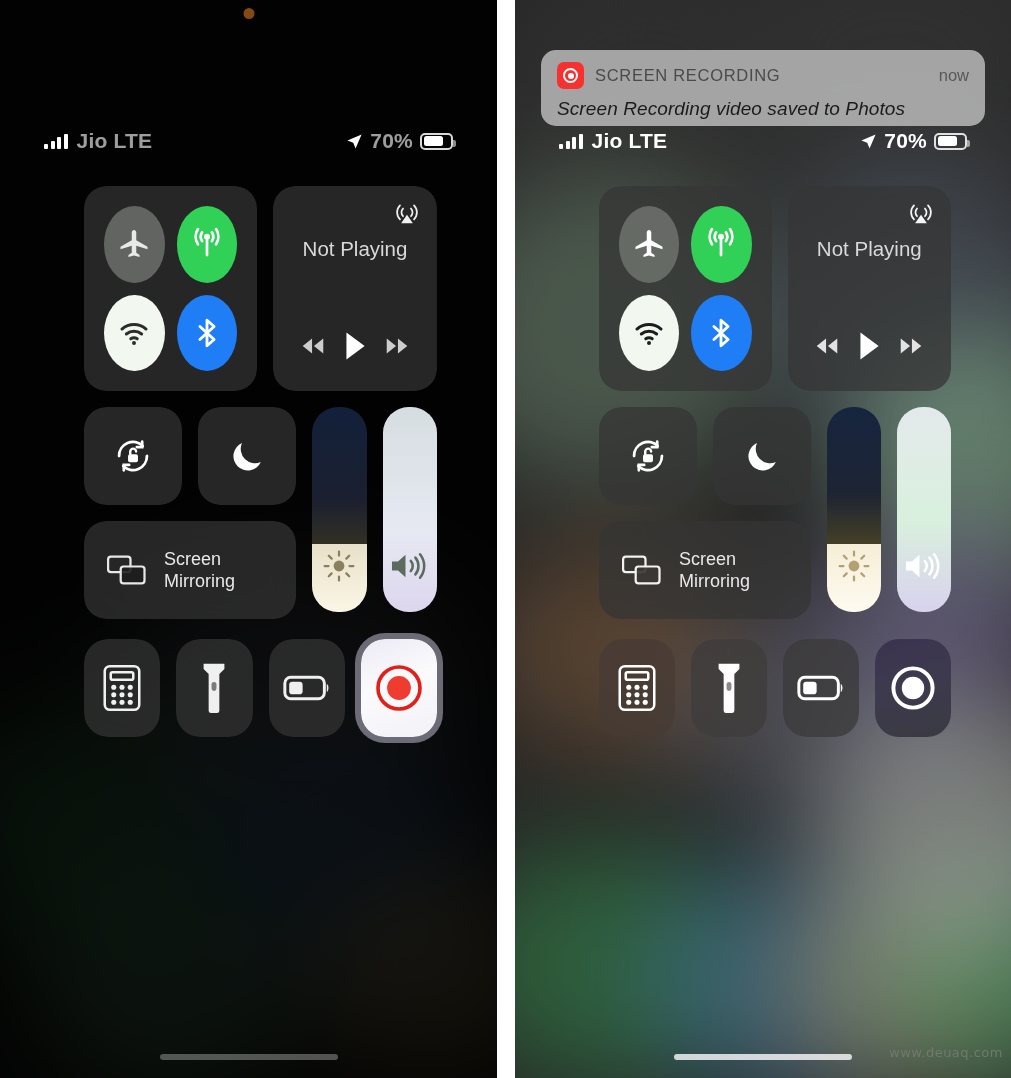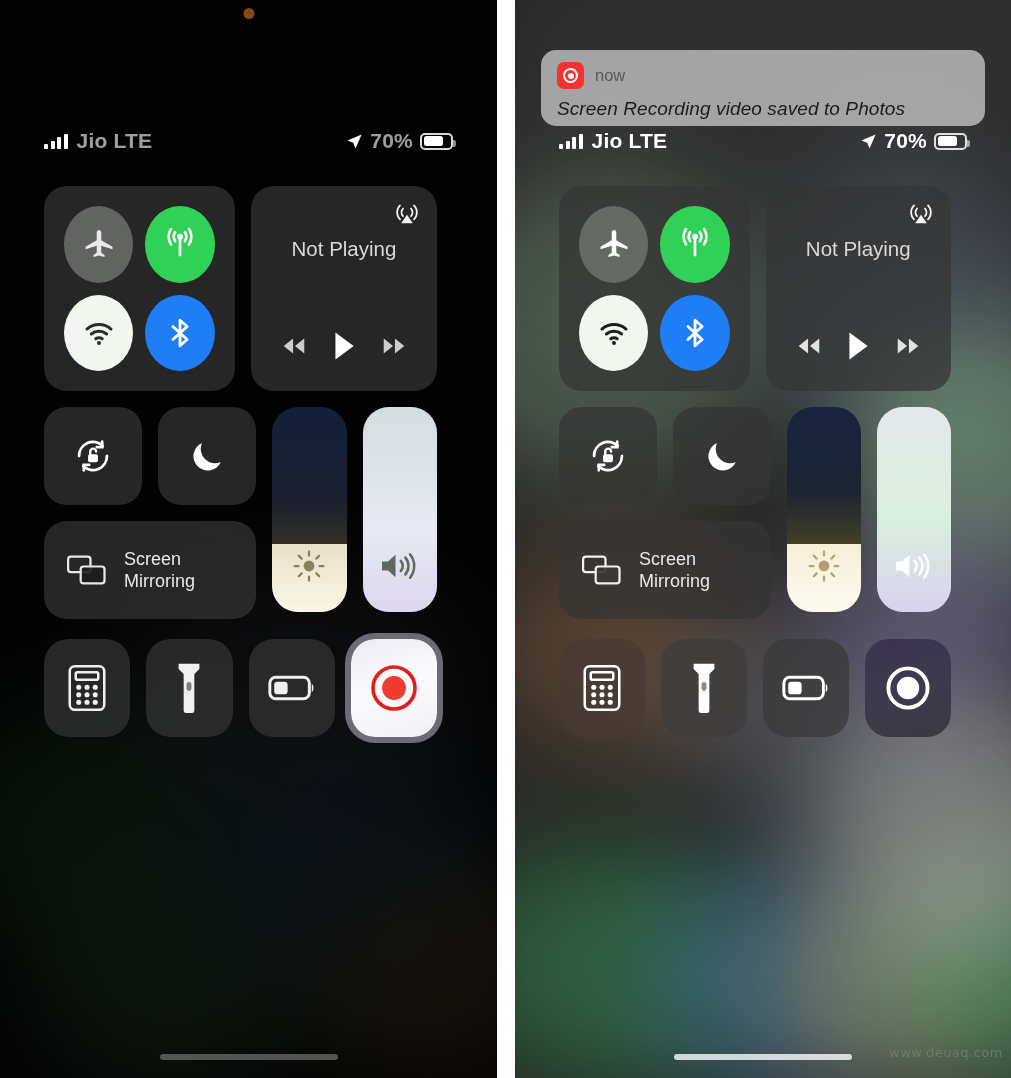--- a/index.html
+++ b/index.html
@@ -50,21 +50,21 @@
   .banner-icon .ring{ width:15px; height:15px; border-radius:50%;
                       border:2.5px solid #fff; display:flex; align-items:center;
                       justify-content:center; }
   .banner-icon .ring b{ width:6px; height:6px; border-radius:50%; background:#fff; display:block; }
   .banner-title{ flex:1; font-size:16.5px; font-weight:400; color:#4a4a4a;
                  letter-spacing:.7px; }
   .banner-time{ font-size:16.5px; color:#585858; }
   .banner-body{ margin-top:9px; font-size:19px; color:#1c1c1c; letter-spacing:.1px;font-style:italic; }
 
   
-  .cc{ position:absolute; left:0; right:16px; }
+  .cc{ position:absolute; left:0; right:16px;padding-left:40px; }
   .cc-row{ display:flex; gap:16px; padding:0 44px; }
   .tile{ border-radius:22px; position:relative; overflow:hidden; }
   .tile-bg{ position:absolute; inset:0; background:rgba(52,52,52,.72);
             backdrop-filter:blur(22px); }
   .tile-in{ position:relative; width:100%; height:100%; }
 
   
   .connectivity{ width:212px; height:205px; padding:20px; }
   .conn-grid{ display:grid; grid-template-columns:1fr 1fr; grid-template-rows:1fr 1fr;
               gap:12px; width:100%; height:100%; }
@@ -357,20 +357,21 @@
     </div>
     <div class="dim2" style="background:rgba(0,0,0,.18);"></div>
 
     <div class="banner">
       <div class="banner-top">
         <span class="banner-icon">
           <span class="ring">
               <b></b>
             </span>
         </span>
+        <span class="banner-title">SCREEN RECORDING</span>
         <span class="banner-time">now</span>
       </div>
       <div class="banner-body">Screen Recording video saved to Photos</div>
     </div>
 
     <div class="statusbar" style="top:126px;">
       <div class="sb-left">
         <div class="bars">
           <i></i>
             <i></i>

